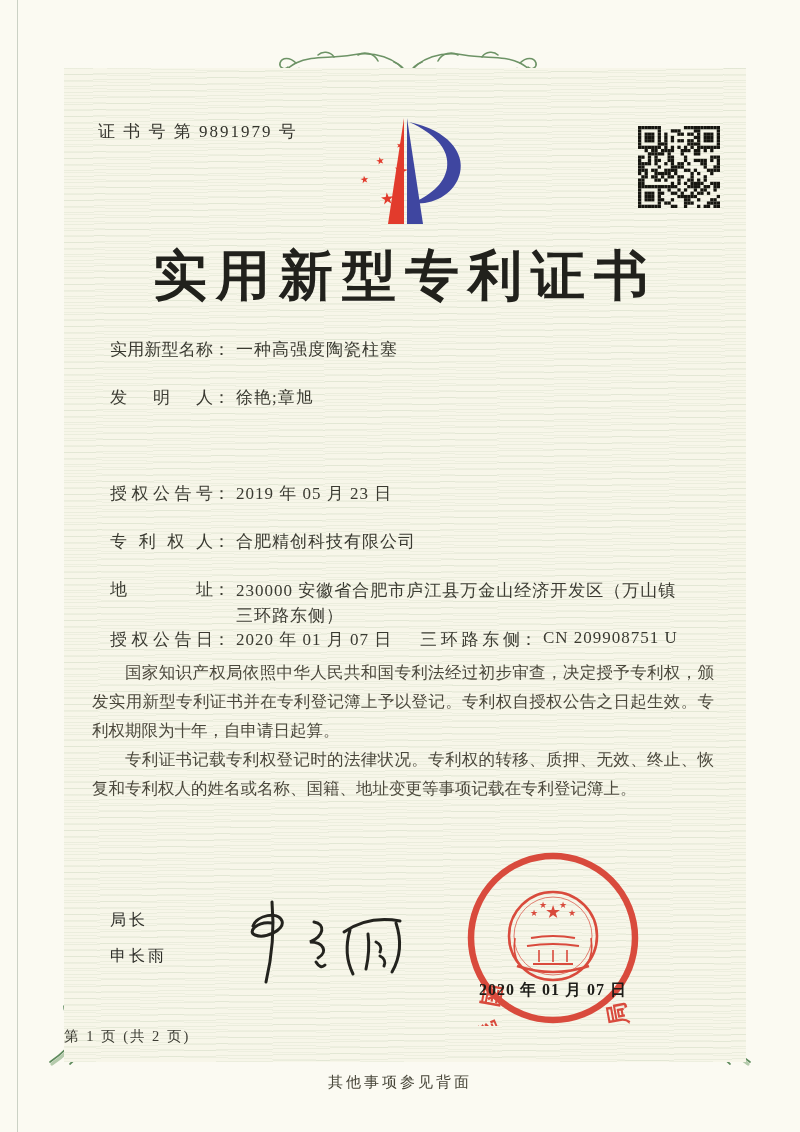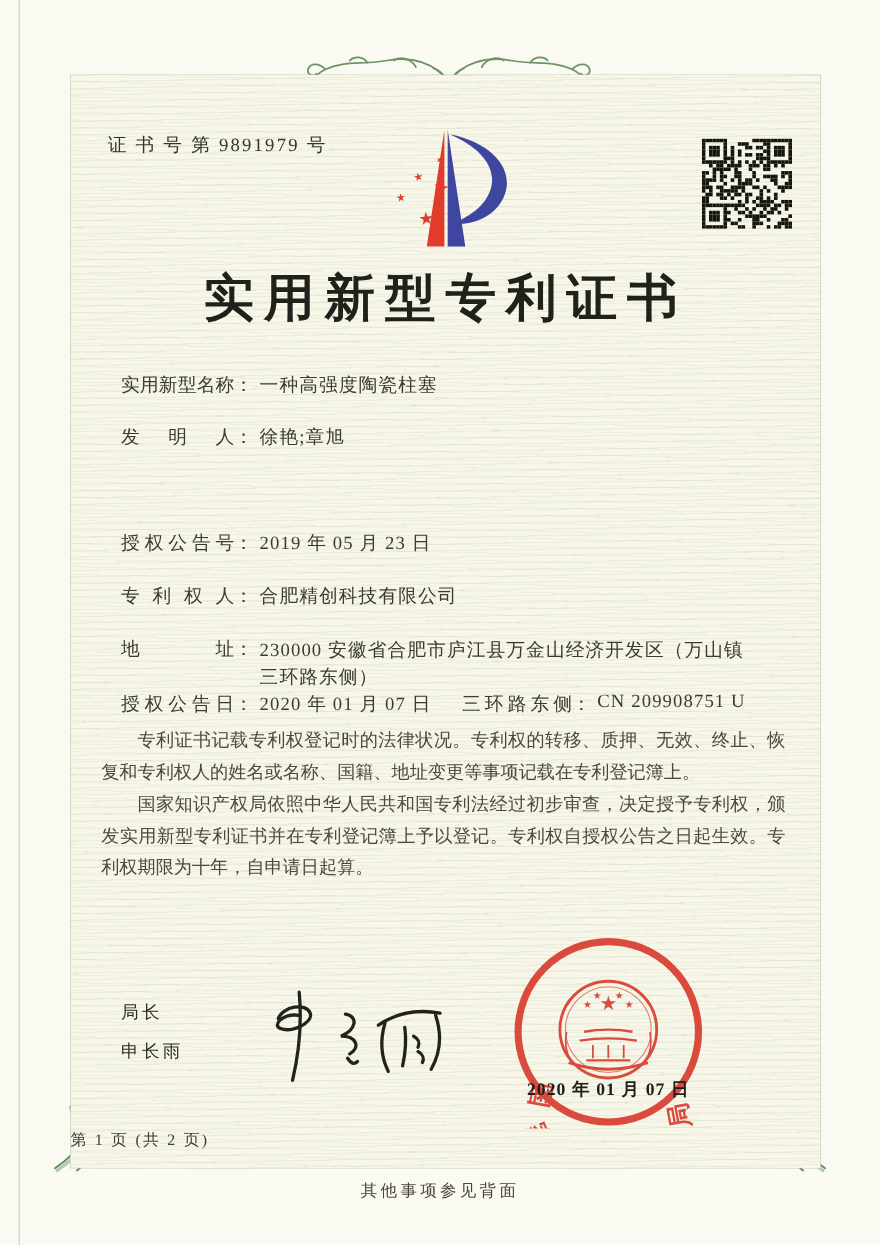--- a/index.html
+++ b/index.html
@@ -39,21 +39,21 @@
       repeating-linear-gradient(181.3deg, rgba(160,182,145,.11) 0 1px, transparent 1px 7px);
   }
   .certno{
     position:absolute;left:34px;top:52px;
     font-size:17px;color:#33332c;letter-spacing:2px;
   }
   .logo{position:absolute;left:288px;top:38px;width:126px;height:124px;}
   .qr{position:absolute;left:574px;top:58px;width:82px;height:82px;}
   .title{
     position:absolute;left:0;right:0;top:172px;text-align:center;
-    font-size:46px;font-weight:700;letter-spacing:9px;color:#21211c;
+    font-size:54px;font-weight:700;letter-spacing:9px;color:#21211c;
   }
   .row{position:absolute;left:46px;right:30px;font-size:17px;color:#3a3a31;}
   .lbl{
     display:inline-block;width:103px;vertical-align:top;
     text-align:justify;text-align-last:justify;letter-spacing:0;
   }
   .colon{display:inline-block;vertical-align:top;}
   .val{display:inline-block;vertical-align:top;margin-left:6px;letter-spacing:1px;}
   .addr-block{display:inline-block;vertical-align:top;margin-left:6px;line-height:25px;letter-spacing:1px;max-width:500px;}
   .pair2{position:absolute;left:310px;top:0;white-space:nowrap;}
@@ -521,22 +521,22 @@
     </div>
 
     <div class="row" style="top:560px">
       <span class="lbl">授权公告日</span><span class="colon">：</span><span class="val">2020 年 01 月 07 日</span>
       <span class="pair2">
         <span class="lbl">三环路东侧</span><span class="colon">：</span><span class="val">CN 209908751 U</span>
       </span>
     </div>
 
     <div class="bodytext">
+      <p>国家知识产权局依照中华人民共和国专利法经过初步审查，决定授予专利权，颁发实用新型专利证书并在专利登记簿上予以登记。专利权自授权公告之日起生效。专利权期限为十年，自申请日起算。</p>
       <p>专利证书记载专利权登记时的法律状况。专利权的转移、质押、无效、终止、恢复和专利权人的姓名或名称、国籍、地址变更等事项记载在专利登记簿上。</p>
-      <p>国家知识产权局依照中华人民共和国专利法经过初步审查，决定授予专利权，颁发实用新型专利证书并在专利登记簿上予以登记。专利权自授权公告之日起生效。专利权期限为十年，自申请日起算。</p>
     </div>
 
     <div class="officer-title">局长</div>
     <div class="officer-name">申长雨</div>
 
     <svg class="signature" viewBox="0 0 200 95">
       <g stroke="#23231e" stroke-width="3" fill="none" stroke-linecap="round">
         <path d="M46,8 C48,30 47,58 40,88"></path>
         <path d="M27,32 C31,21 52,17 56,27 C59,36 39,45 29,41 C21,38 31,27 46,29"></path>
         <path d="M88,28 C100,30 98,42 84,48 C98,48 102,58 92,64"></path>

